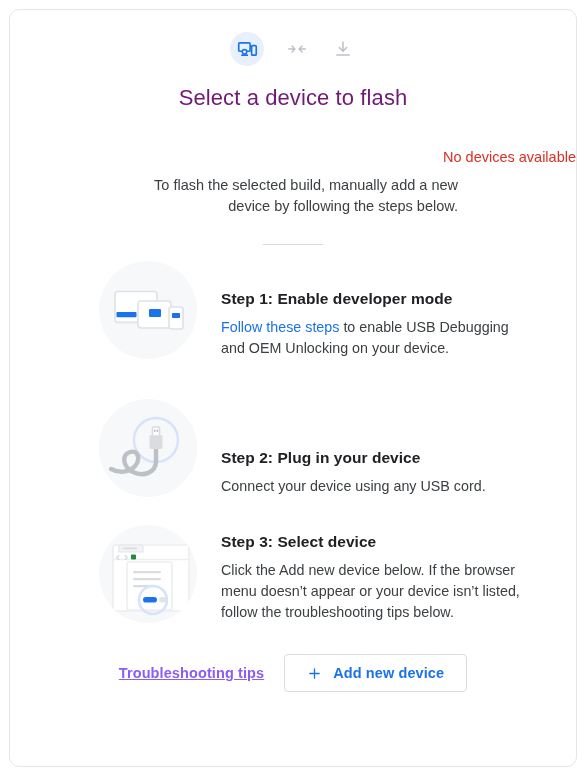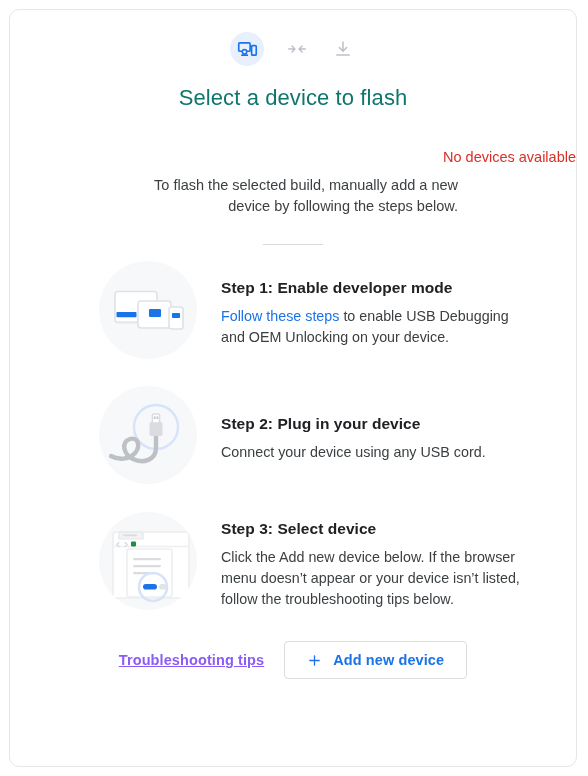--- a/index.html
+++ b/index.html
@@ -47,21 +47,21 @@
     height: 26px;
     display: flex;
     align-items: center;
     justify-content: center;
   }
 
   
   .title {
     text-align: center;
     font-size: 22px;
-    color: #0f766e;
+    color: #701a75;
     margin-top: 19px;
     letter-spacing: 0.1px;
   }
 
   
   .status-wrap {
     margin-top: 38px;
     text-align: right;
   }
   .status-error {
@@ -86,21 +86,21 @@
     margin: 27px auto 0 auto;
   }
 
   
   .steps {
     margin-top: 16px;
     padding: 0 0 0 89px;
   }
   .step {
     display: flex;
-    align-items: center;
+    align-items: flex-end;
   }
   .step-art {
     width: 98px;
     height: 98px;
     border-radius: 50%;
     background: #f6f8fa;
     flex: 0 0 98px;
     position: relative;
     overflow: hidden;
   }
@@ -118,21 +118,21 @@
   .step-text {
     margin-top: 9px;
     font-size: 14.3px;
     line-height: 21px;
     color: #3c4043;
   }
   .inline-link {
     color: #1a73e8;
     cursor: pointer;
   }
-  .step-2 { margin-top: 27px; }
+  .step-2 { margin-top: 40px; }
   .step-3 { margin-top: 28px; }
 
   
   .footer {
     margin-top: 31px;
     display: flex;
     align-items: center;
     justify-content: center;
     gap: 20px;
   }

